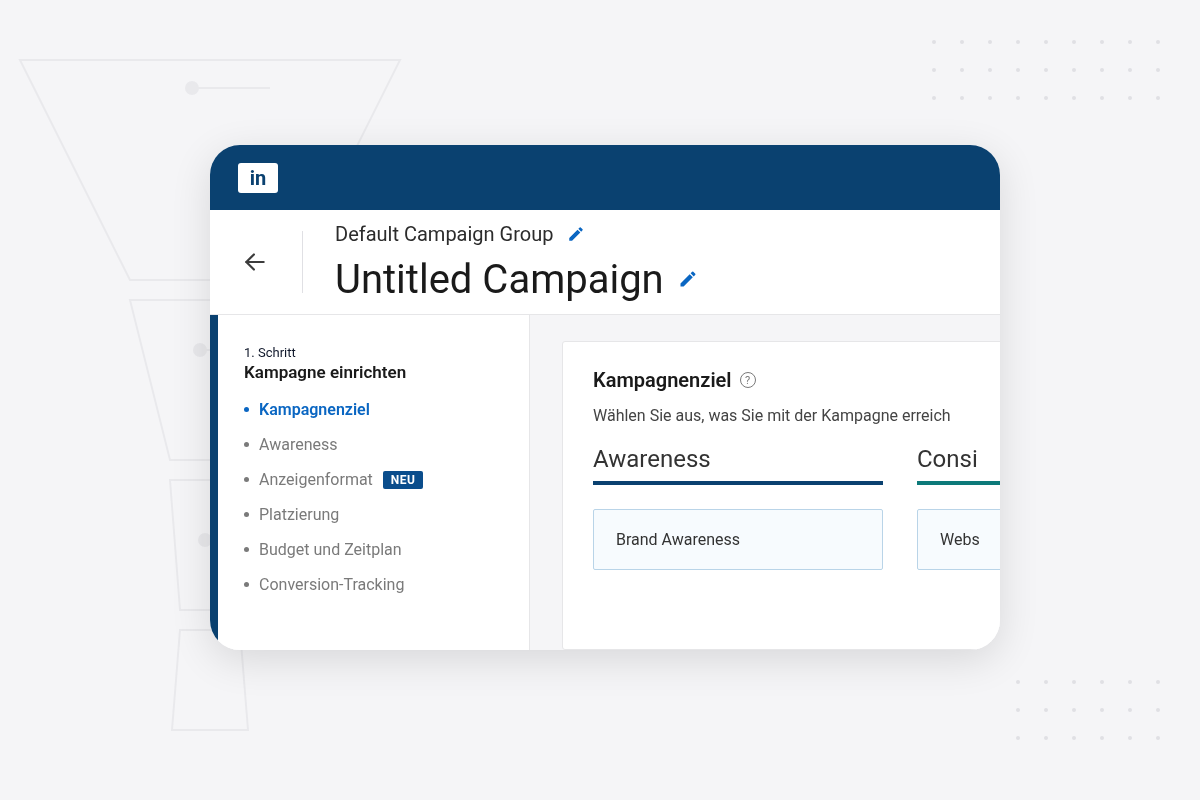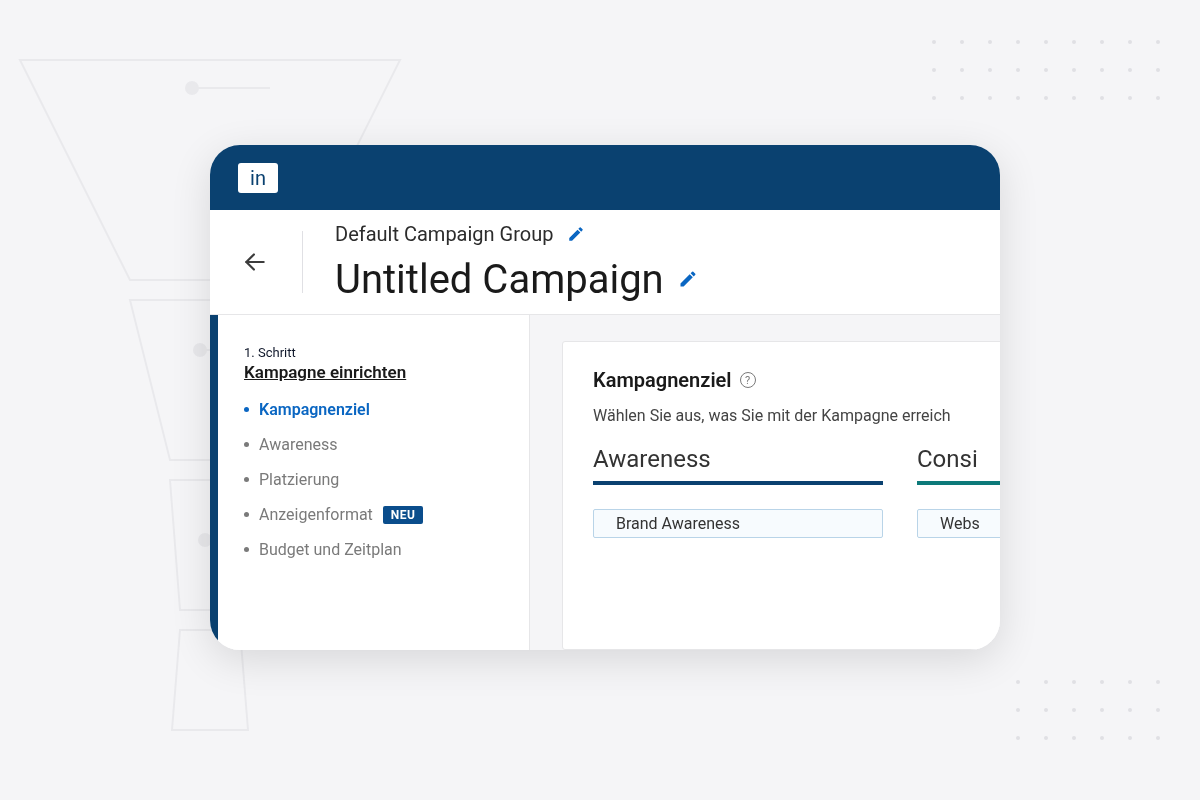--- a/index.html
+++ b/index.html
@@ -57,21 +57,21 @@
     align-items: center;
     padding: 0 28px;
     gap: 18px;
   }
   .logo-box {
     width: 40px; height: 30px;
     background: #fff;
     border-radius: 3px;
     display: flex; align-items: center; justify-content: center;
     color: #0a4170;
-    font-weight: 400;
+    font-weight: 700;
     font-size: 20px;
     line-height: 1;
   }
   .title-text {
     color: #fff;
     font-size: 19px;
     letter-spacing: 6px;
     font-weight: 400;
   }
 
@@ -138,21 +138,20 @@
   .step-over {
     font-size: 13px;
     color: #0f172a;
     margin-bottom: 2px;
   }
   .step-title {
     font-size: 17px;
     font-weight: 600;
     color: #1a1a1a;
     margin-bottom: 18px;
-    text-decoration: underline;
   }
   .side-list {
     list-style: none;
     display: flex;
     flex-direction: column;
     gap: 16px;
   }
   .side-item {
     display: flex;
     align-items: center;
@@ -233,21 +232,21 @@
     color: #333;
     font-weight: 400;
     padding-bottom: 8px;
     border-bottom: 4px solid #0a4170;
     margin-bottom: 24px;
   }
   .col.second .col-heading { border-bottom-color: #0d7a7a; }
   .option-card {
     border: 1px solid #b9d4e8;
     background: #f7fbfe;
-    padding: 4px 22px;
+    padding: 20px 22px;
     font-size: 16px;
     color: #333;
     border-radius: 2px;
     cursor: pointer;
     margin-bottom: 18px;
     white-space: nowrap;
   }
 </style>
 </head>
 <body>
@@ -360,30 +359,34 @@
         <li class="side-item active">
           <span class="bullet"></span>
           <span>Kampagnenziel</span>
         </li>
         <li class="side-item">
           <span class="bullet"></span>
           <span>Awareness</span>
         </li>
         <li class="side-item">
           <span class="bullet"></span>
-          <span>Platzierung</span>
-        </li>
-        <li class="side-item">
-          <span class="bullet"></span>
           <span>Anzeigenformat</span>
           <span class="neu-badge">NEU</span>
         </li>
         <li class="side-item">
           <span class="bullet"></span>
+          <span>Platzierung</span>
+        </li>
+        <li class="side-item">
+          <span class="bullet"></span>
           <span>Budget und Zeitplan</span>
+        </li>
+        <li class="side-item">
+          <span class="bullet"></span>
+          <span>Conversion-Tracking</span>
         </li>
       </ul>
     </div>
 
     <div class="main">
       <div class="panel">
         <div class="panel-heading-row">
           <span class="panel-heading">Kampagnenziel</span>
           <span class="help-circle">
             <span>?</span>

